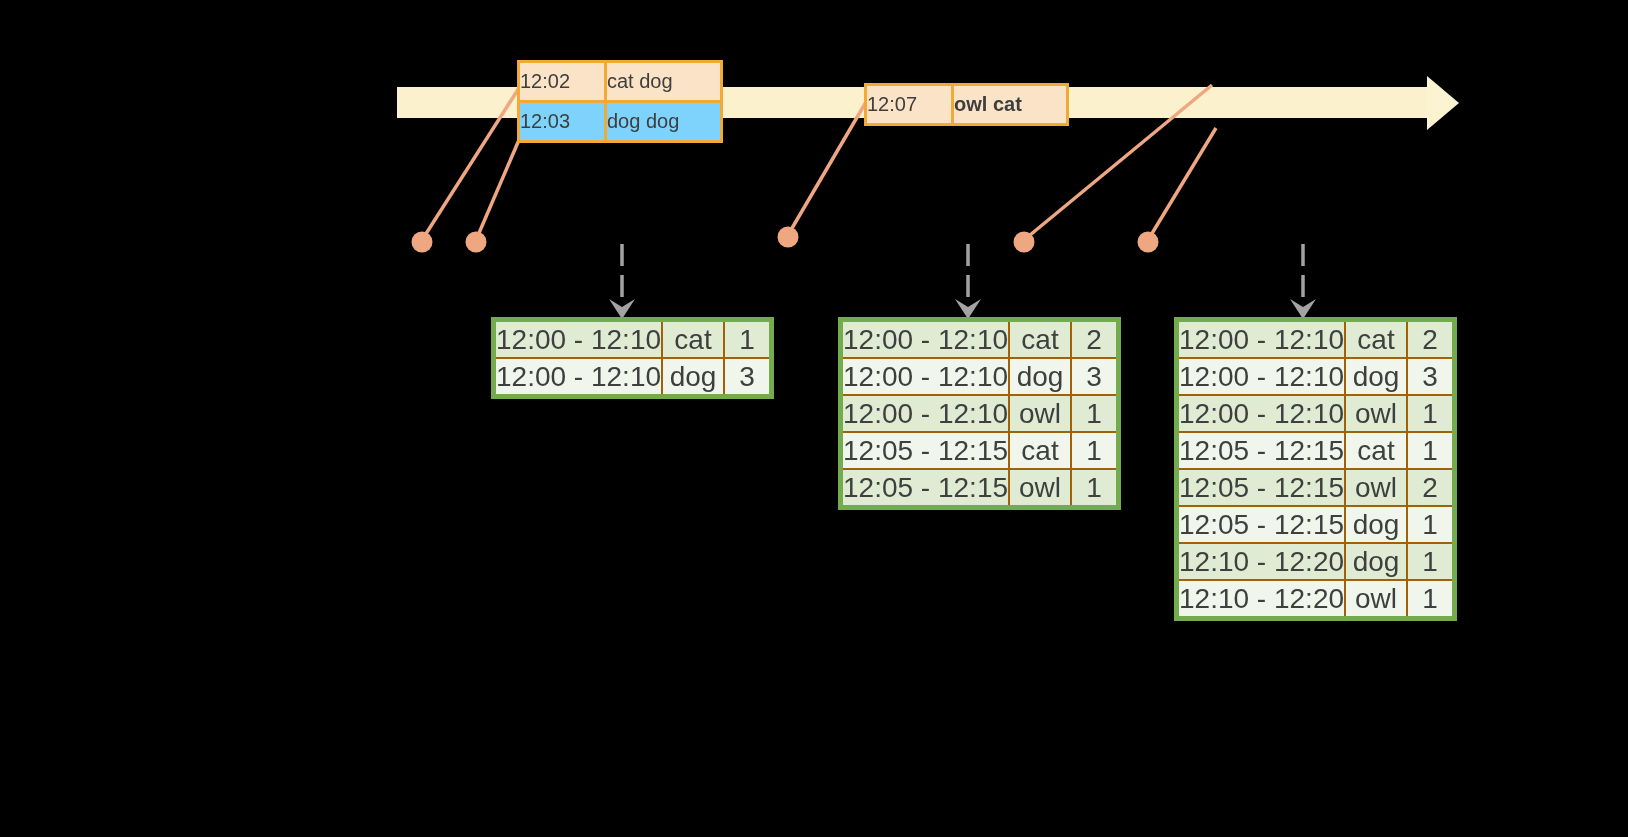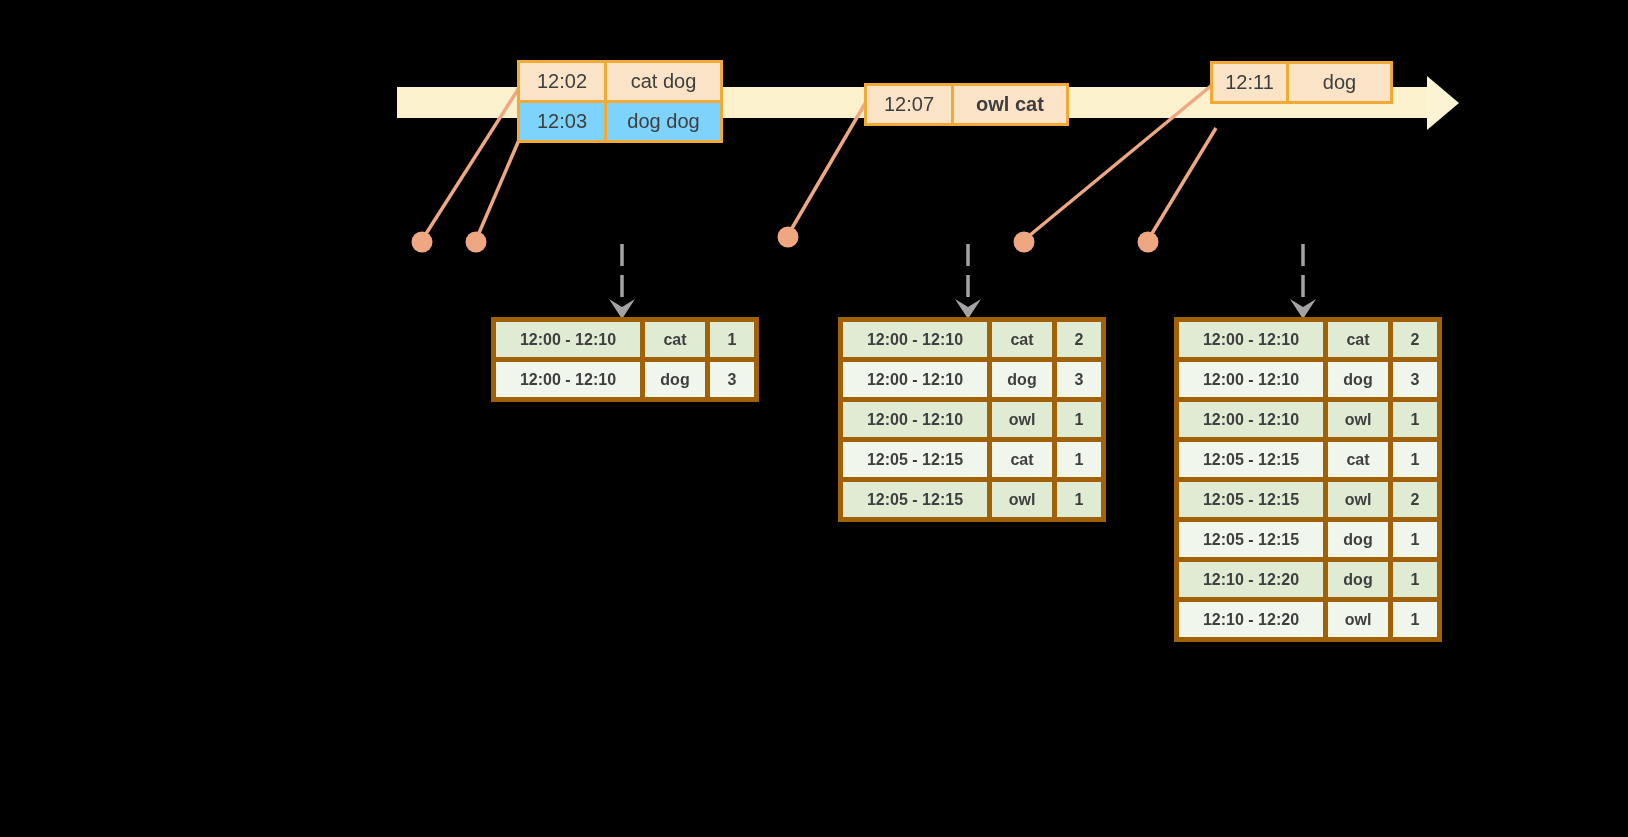--- a/index.html
+++ b/index.html
@@ -23,48 +23,46 @@
   
   table.etable {
     position: absolute;
     border-collapse: collapse;
     table-layout: fixed;
   }
   table.etable td {
     border: 3px solid #F1AA35;
     font-size: 20px;
     color: #3E3E3E;
-    text-align: center;
     vertical-align: middle;
     padding: 0;
     height: 37px;
     overflow: hidden;
     white-space: nowrap;
   }
   tr.erow-dark td  { background: #FAE3C6; }
   tr.erow-light td { background: #7dd3fc; }
   td.ecell-mid     { background: #FBEAD6; font-weight: bold; }
   
   table.rtable {
     position: absolute;
     border-collapse: collapse;
     table-layout: fixed;
     border: 5px solid #74AC4D;
   }
   table.rtable td {
-    border: 5px solid #a16207;
-    font-size: 16px;
+    border: 2px solid #a16207;
+    font-size: 28px;
     color: #3F3F3F;
     text-align: center;
     vertical-align: middle;
     padding: 0;
     height: 35px;
     overflow: hidden;
     white-space: nowrap;
-    font-weight: bold;
   }
   tr.rrow-dark td  { background: #DFECD3; }
   tr.rrow-light td { background: #F0F6EB; }
 </style>
 </head>
 <body>
 
 <div id="canvas">
 
   <svg id="connector-layer" width="1628" height="837" viewBox="0 0 1628 837">
@@ -111,24 +109,20 @@
     <tbody>
         <tr class="erow-dark">
       <td style="width:84px">12:07</td>
       <td class="ecell-mid" style="width:112px">owl cat</td>
     </tr>
   </tbody>
     </table>
 
   <table class="etable" style="left:1210px; top:61px;">
     <tbody>
-        <tr class="erow-dark">
-      <td style="width:73px">12:11</td>
-      <td style="width:101px">dog</td>
-    </tr>
   </tbody>
     </table>
 
   <table class="rtable" style="left:491px; top:317px;">
     <tbody>
         <tr class="rrow-dark">
       <td style="width:144px">12:00 - 12:10</td>
       <td style="width:60px">cat</td>
       <td style="width:44px">1</td>
     </tr>

